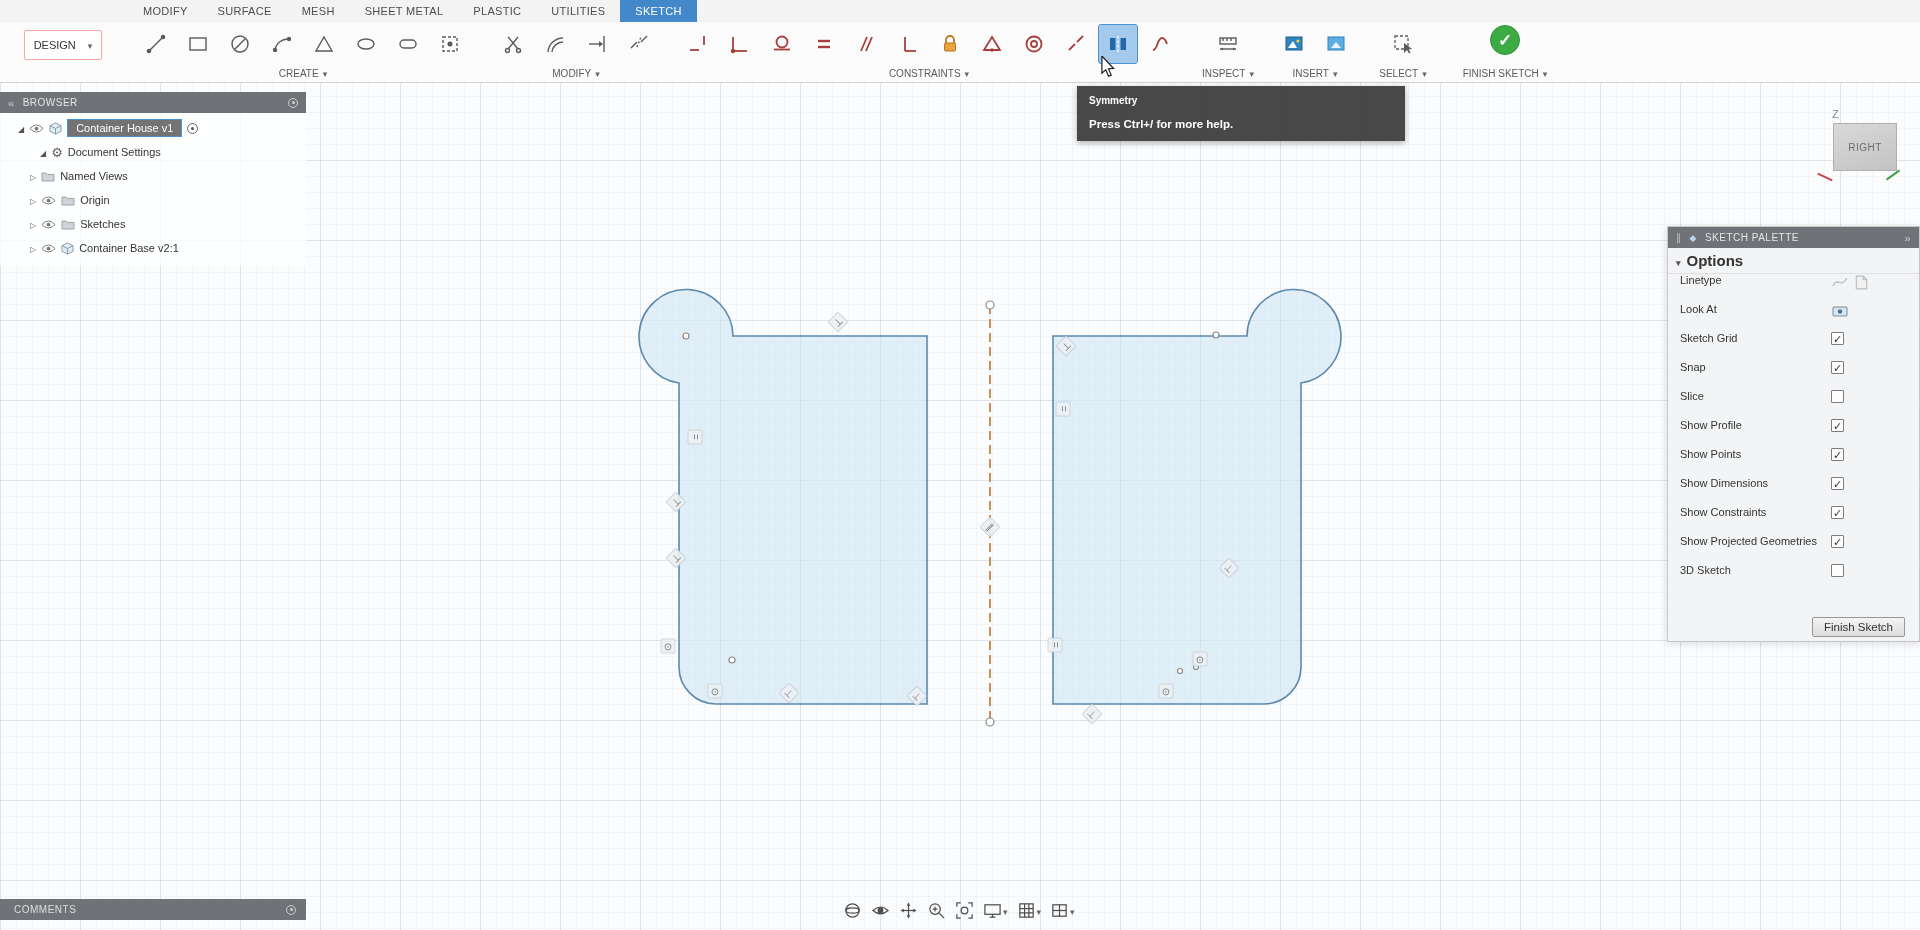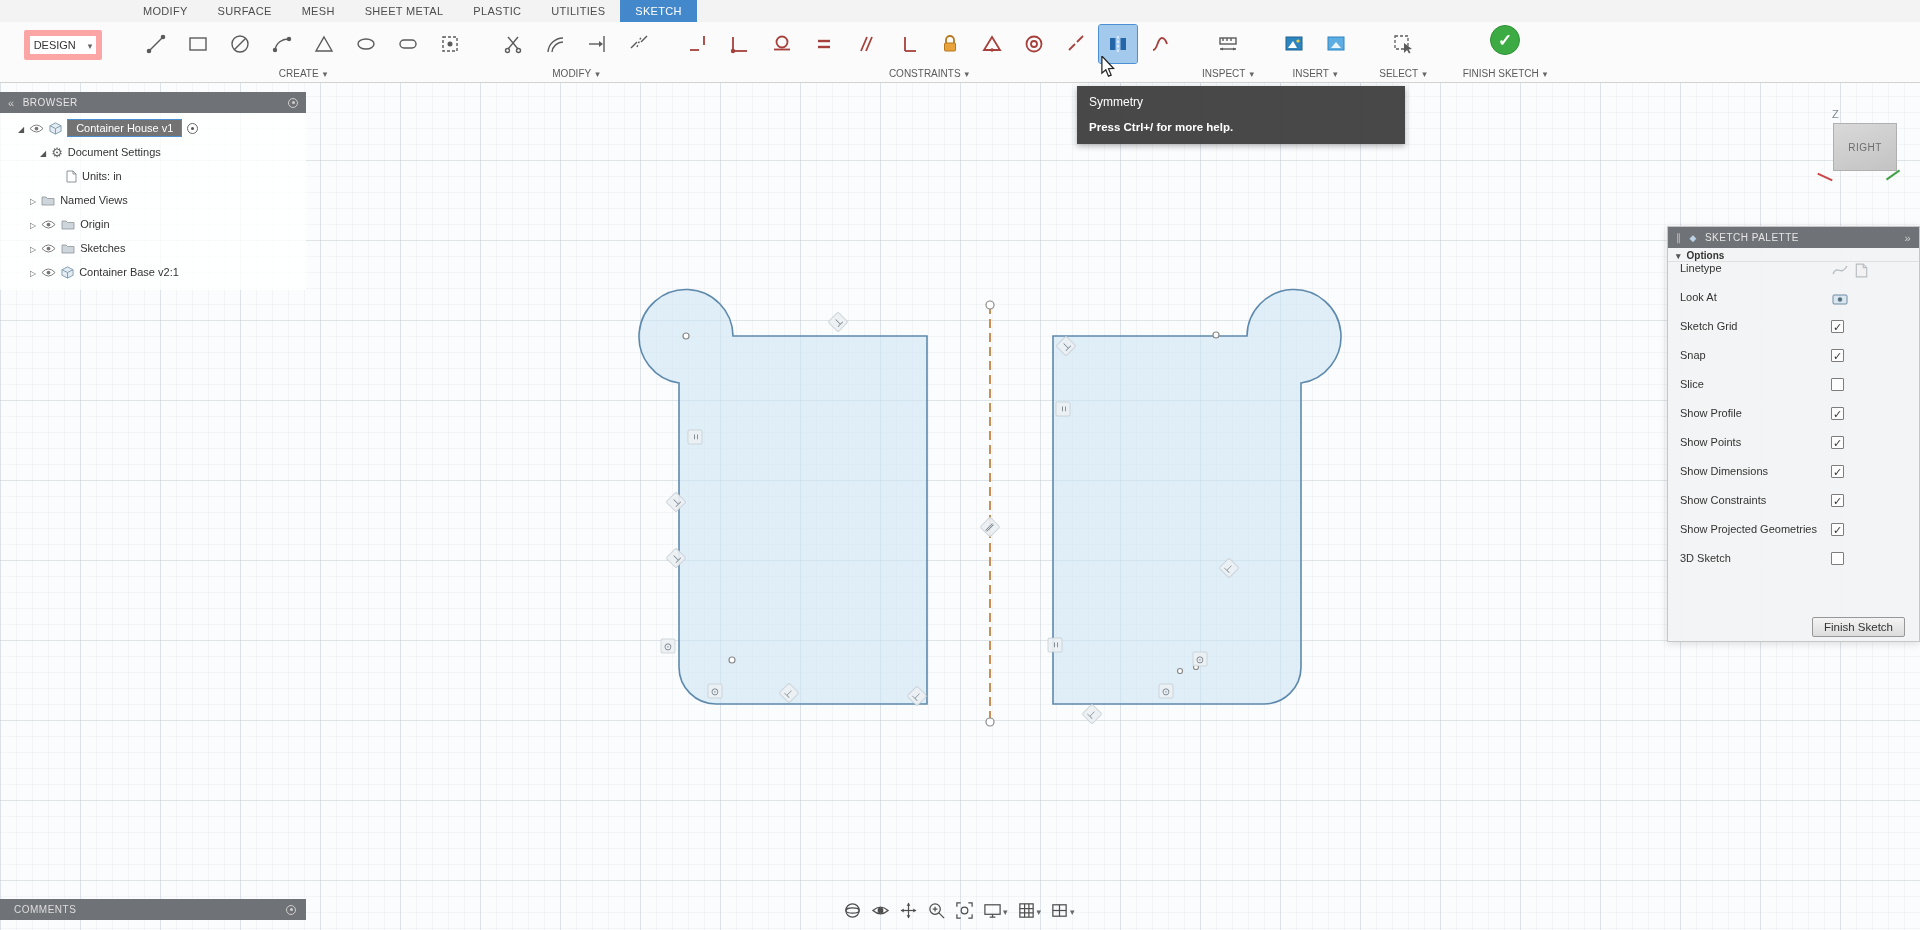--- a/index.html
+++ b/index.html
@@ -24,35 +24,35 @@
     background:rgba(236,240,243,.92); border:1px solid rgba(150,160,168,.35); border-radius:2px;
   }
 
   
   #header { position:absolute; left:0; top:0; width:1920px; height:83px; z-index:10; background:#fbfbfb; border-bottom:1px solid #d2d2d2; }
   #tabbar { position:absolute; left:0; top:0; width:1920px; height:22px; background:#f3f3f3; display:flex; align-items:stretch; padding-left:128px; }
   .tab { font-size:11px; color:#4d4d4d; padding:0 15px; line-height:22px; letter-spacing:.3px; }
   .tab.active { background:#4488cc; color:#fff; }
   #design-btn {
     position:absolute; left:24px; top:30px; width:78px; height:30px;
-    background:#fff; border:6px solid #fca5a5; border-radius:2px;
+    background:#fff; border:1px solid #fca5a5; border-radius:2px;
     font-size:11px; color:#333; display:flex; align-items:center; justify-content:center; gap:12px;
   }
   .caret::after { content:"▾"; font-size:9px; color:#666; }
   .group { position:absolute; top:22px; height:60px; }
   .group-icons { display:flex; align-items:flex-start; gap:4px; padding-top:3px; justify-content:center; }
   .group-label { position:absolute; bottom:3px; width:100%; text-align:center; font-size:10px; color:#5a5a5a; display:flex; justify-content:center; gap:4px; }
   .icon-btn { width:38px; height:38px; display:flex; align-items:center; justify-content:center; border-radius:2px; }
   .icon-btn.active-tool { background:#a3c9ec; outline:1px solid #4a90d2; }
   #finish-circle { width:30px; height:30px; border-radius:50%; background:#3cab43; border:1px solid #2f9136; color:#fff; font-size:17px; font-weight:bold; display:flex; align-items:center; justify-content:center; }
 
   
   #tooltip { position:absolute; left:1077px; top:86px; width:328px; z-index:20;
     background:rgba(66,66,66,.97); color:#fff; padding:9px 12px 11px; box-shadow:0 2px 6px rgba(0,0,0,.3); }
-  #tooltip .t-title { font-size:12px; font-weight:normal; }
+  #tooltip .t-title { font-size:10px; font-weight:bold; }
   #tooltip .t-body { font-size:11.5px; line-height:1.35; color:#f1f1f1; font-weight:bold; }
   #tooltip .t-hint { font-size:11.5px; font-weight:bold; margin-top:12px; }
 
   
   #browser { position:absolute; left:0; top:92px; width:306px; z-index:5; }
   .panel-header { height:21px; background:#6f7276; color:#e6e6e6; font-size:10px; letter-spacing:.5px;
     display:flex; align-items:center; padding:0 8px; gap:8px; }
   .collapse-left::before { content:"«"; color:#cfcfcf; font-size:11px; }
   .collapse-right::before { content:"»"; color:#cfcfcf; font-size:11px; }
   #browser-tree { background:rgba(255,255,255,.78); padding:3px 0 6px; }
@@ -74,22 +74,22 @@
   #vc-axis-x { left:2px; top:76px; width:16px; background:#cc4444; transform:rotate(25deg); }
   #vc-axis-y { left:70px; top:74px; width:16px; background:#43a047; transform:rotate(-35deg); }
 
   
   #palette { position:absolute; left:1667px; top:226px; width:253px; height:416px; z-index:5;
     background:rgba(242,244,245,.96); border:1px solid #c6c6c6; box-shadow:0 2px 8px rgba(0,0,0,.12); }
   #palette .panel-header { justify-content:flex-start; }
   .grip::before { content:"∥"; color:#c5c5c5; font-size:10px; }
   .palette-diamond::before { content:"◆"; color:#bcd2e8; font-size:9px; }
   #palette-header-title { flex:1; }
-  #options-row { display:flex; align-items:flex-end; gap:6px; height:14px; padding-left:8px;
-    font-size:10px; font-weight:bold; color:#333; border-bottom:1px solid #e0e0e0; }
+  #options-row { display:flex; align-items:center; gap:6px; height:26px; padding-left:8px;
+    font-size:15px; font-weight:bold; color:#333; border-bottom:1px solid #e0e0e0; }
   .tri-down::before { content:"▾"; font-size:9px; color:#555; }
   .prow { height:29px; display:flex; position:relative; }
   .plabel { font-size:11px; color:#333; padding-left:12px; }
   .pcontrol { position:absolute; left:163px; display:flex; align-items:center; gap:6px; }
   .pcheck { width:13px; height:13px; border:1px solid #7d7d7d; background:#fdfdfd; border-radius:1px;
     font-size:11px; line-height:12px; text-align:center; color:#333; }
   .pcheck.checked::after { content:"✓"; }
   #finish-sketch-btn { position:absolute; right:14px; bottom:4px; padding:3px 11px;
     background:linear-gradient(#f4f4f4,#dcdcdc); border:1px solid #979797; border-radius:2px;
     font-size:11.5px; color:#333; }
@@ -430,27 +430,20 @@
           <path d="M1,4 L7,7 L13,4 M7,7 V13" fill="none" stroke="#7e99ac"></path>
         </svg>
       <span id="root-name">Container House v1</span>
       <span class="radio"></span>
     </div>
     <div class="trow" style="padding-left:40px;">
       <span class="gnomon"></span>
       <span class="gear-glyph">⚙</span>
       <span>Document Settings</span>
     </div>
-    <div class="trow" style="padding-left:66px;">
-      <svg width="11" height="13" viewBox="0 0 11 13">
-          <path d="M1,1 h6 l3,3 v8 H1 Z" fill="#fff" stroke="#8d959b"></path>
-          <path d="M7,1 v3 h3" fill="none" stroke="#8d959b"></path>
-        </svg>
-      <span>Units: in</span>
-    </div>
     <div class="trow" style="padding-left:30px;">
       <span class="tri"></span>
       <svg width="14" height="11" viewBox="0 0 14 11">
           <path d="M1,2 h4 l1.5,1.5 H13 V10 H1 Z" fill="#cfd6db" stroke="#8d959b" stroke-width="0.8"></path>
         </svg>
       <span>Named Views</span>
     </div>
     <div class="trow" style="padding-left:30px;">
       <span class="tri"></span>
       <svg width="15" height="11" viewBox="0 0 16 11">

